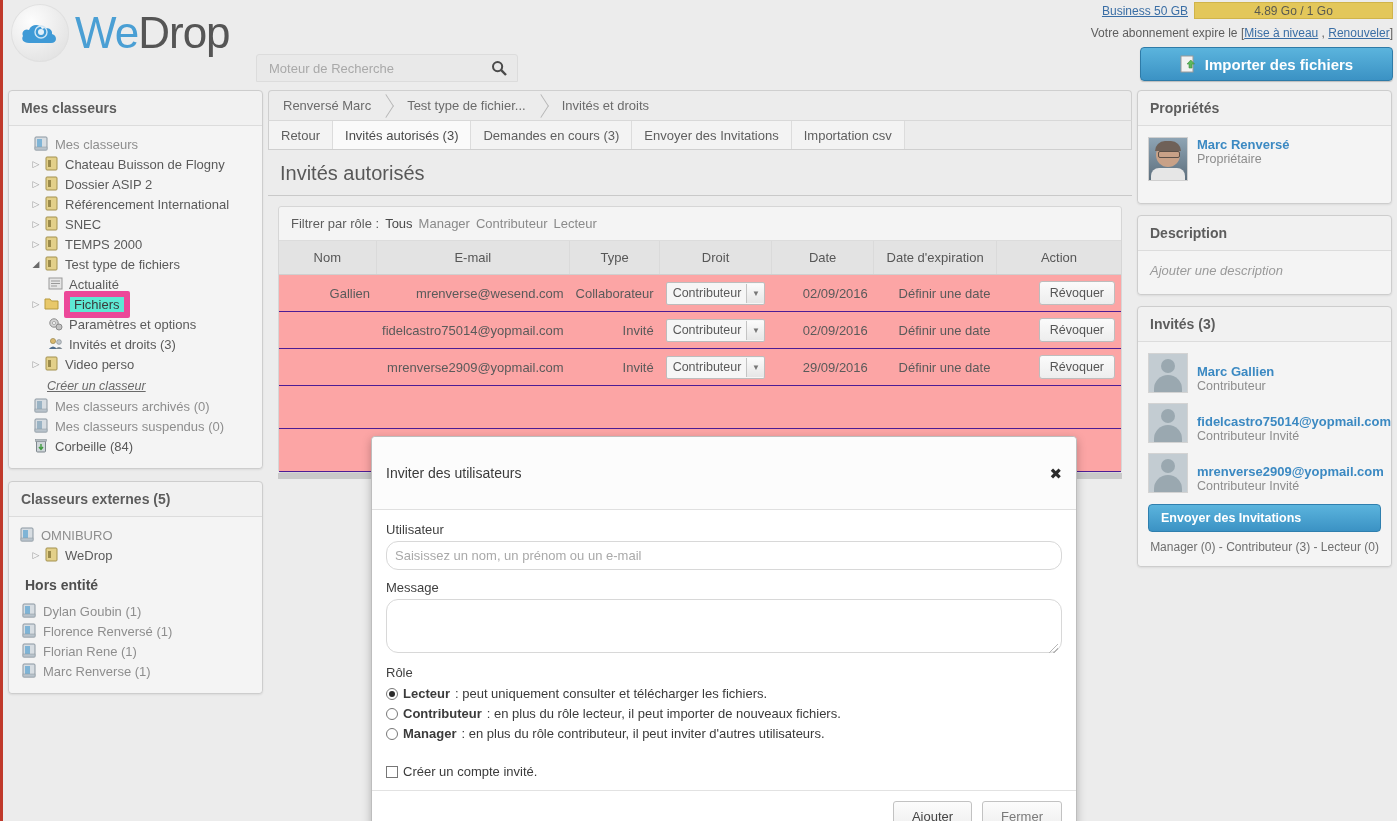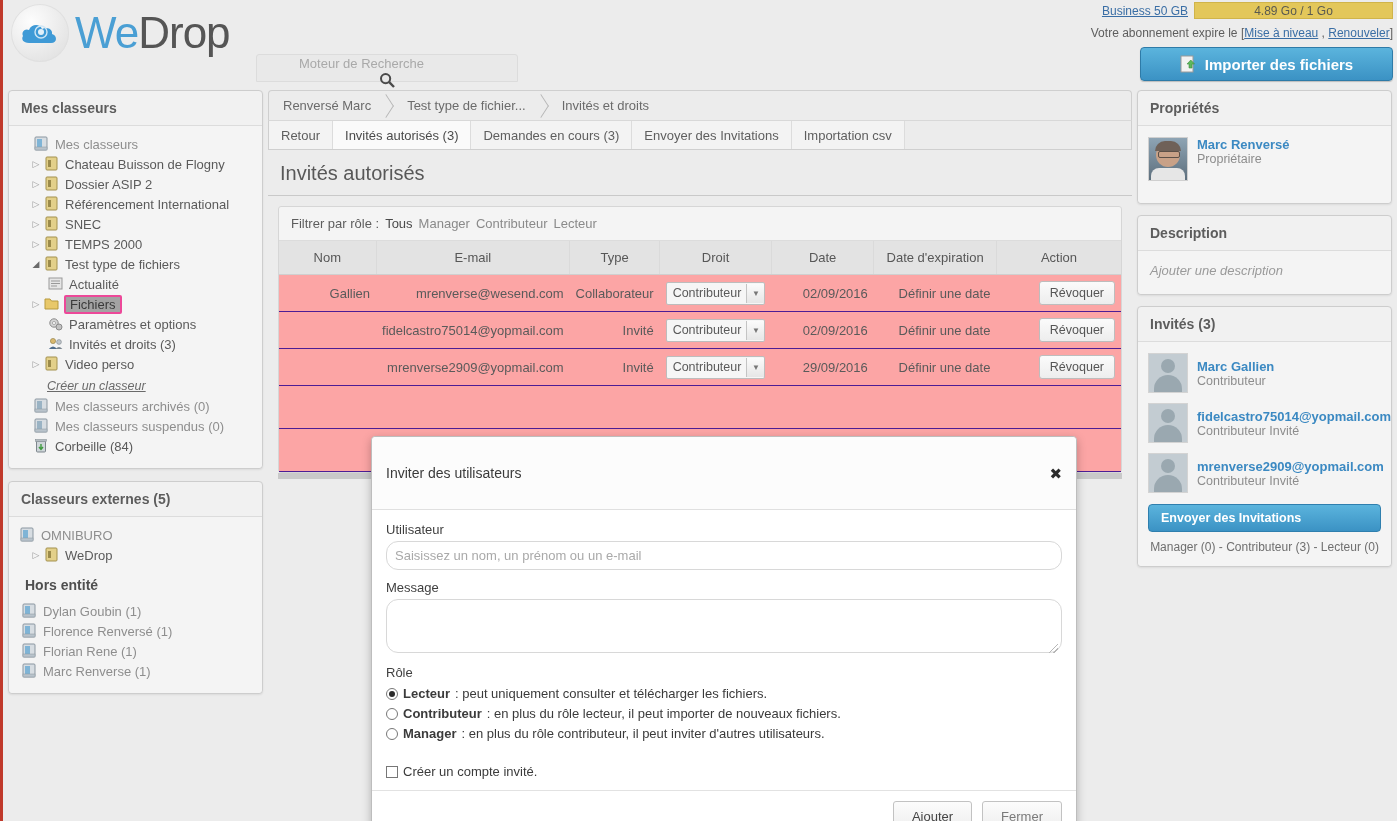--- a/index.html
+++ b/index.html
@@ -62,21 +62,20 @@
     position: absolute;
     left: 253px; top: 54px;
     width: 262px; height: 28px;
     background: #e9e9e9;
     border: 1px solid #dcdcdc;
     border-radius: 3px 3px 0 0;
     box-sizing: border-box;
     display: flex;
     align-items: center;
     padding: 0 10px;
-    flex-direction: column;
   }
   .search-box input {
     flex: 1;
     border: none;
     outline: none;
     background: transparent;
     font-family: "Liberation Sans", sans-serif;
     font-size: 13px;
     color: #6f6f6f;
   }
@@ -165,22 +164,22 @@
     height: 20px;
     cursor: pointer;
     white-space: nowrap;
   }
   .arrow {
     width: 14px; text-align: center; font-size: 9px; color: #9a9a9a; flex: none;
   }
   .arrow.open { color: #6a6a6a; }
   .tree-ico { width: 18px; height: 16px; flex: none; margin-right: 4px; }
   .tree-label.selected {
-    background: #a3a3a3;
-    border: 2px solid #ec4899;
+    background: #5eead4;
+    border: 6px solid #ec4899;
     border-radius: 2px;
     padding: 0 4px;
     margin-left: -1px;
     color: #3a3a3a;
   }
   .indent1 { padding-left: 10px; }
   .indent2 { padding-left: 28px; }
   .create-link {
     color: #6a6a6a; font-style: italic; text-decoration: underline;
     font-size: 12.5px; padding-left: 28px; margin: 5px 0 3px; display:block; cursor:pointer;
@@ -358,21 +357,21 @@
   }
   .avatar-gray:after {
     content:""; position:absolute; left:5px; top:21px; width:28px; height:20px;
     border-radius:14px 14px 0 0; background:#9aa8b0;
   }
   .link-blue { color: #3b89c2; font-weight: bold; font-size: 13px; cursor: pointer; }
   .sub-gray { color: #8d8d8d; font-size: 12.5px; }
   .prop-lines { font-size: 12.5px; color: #555; line-height: 18px; }
   .prop-lines b { color: #4a4a4a; }
   .desc-placeholder { color: #9a9a9a; font-style: italic; font-size: 13px; padding: 10px 6px; }
-  .guest-row { display: flex; gap: 9px; align-items: center; padding: 3px 0 7px; }
+  .guest-row { display: flex; gap: 9px; align-items: flex-end; padding: 3px 0 7px; }
   .invite-btn {
     display: block; margin: 4px auto 8px;
     border: 1px solid #2f7fae;
     background: linear-gradient(#5bb4dd, #3b92c4);
     border-radius: 4px;
     color: #fff; font-weight: bold; font-size: 12.5px;
     padding: 6px 12px; cursor: pointer;
   }
   .roles-count { font-size: 12px; color: #6f6f6f; text-align: center; }
 

